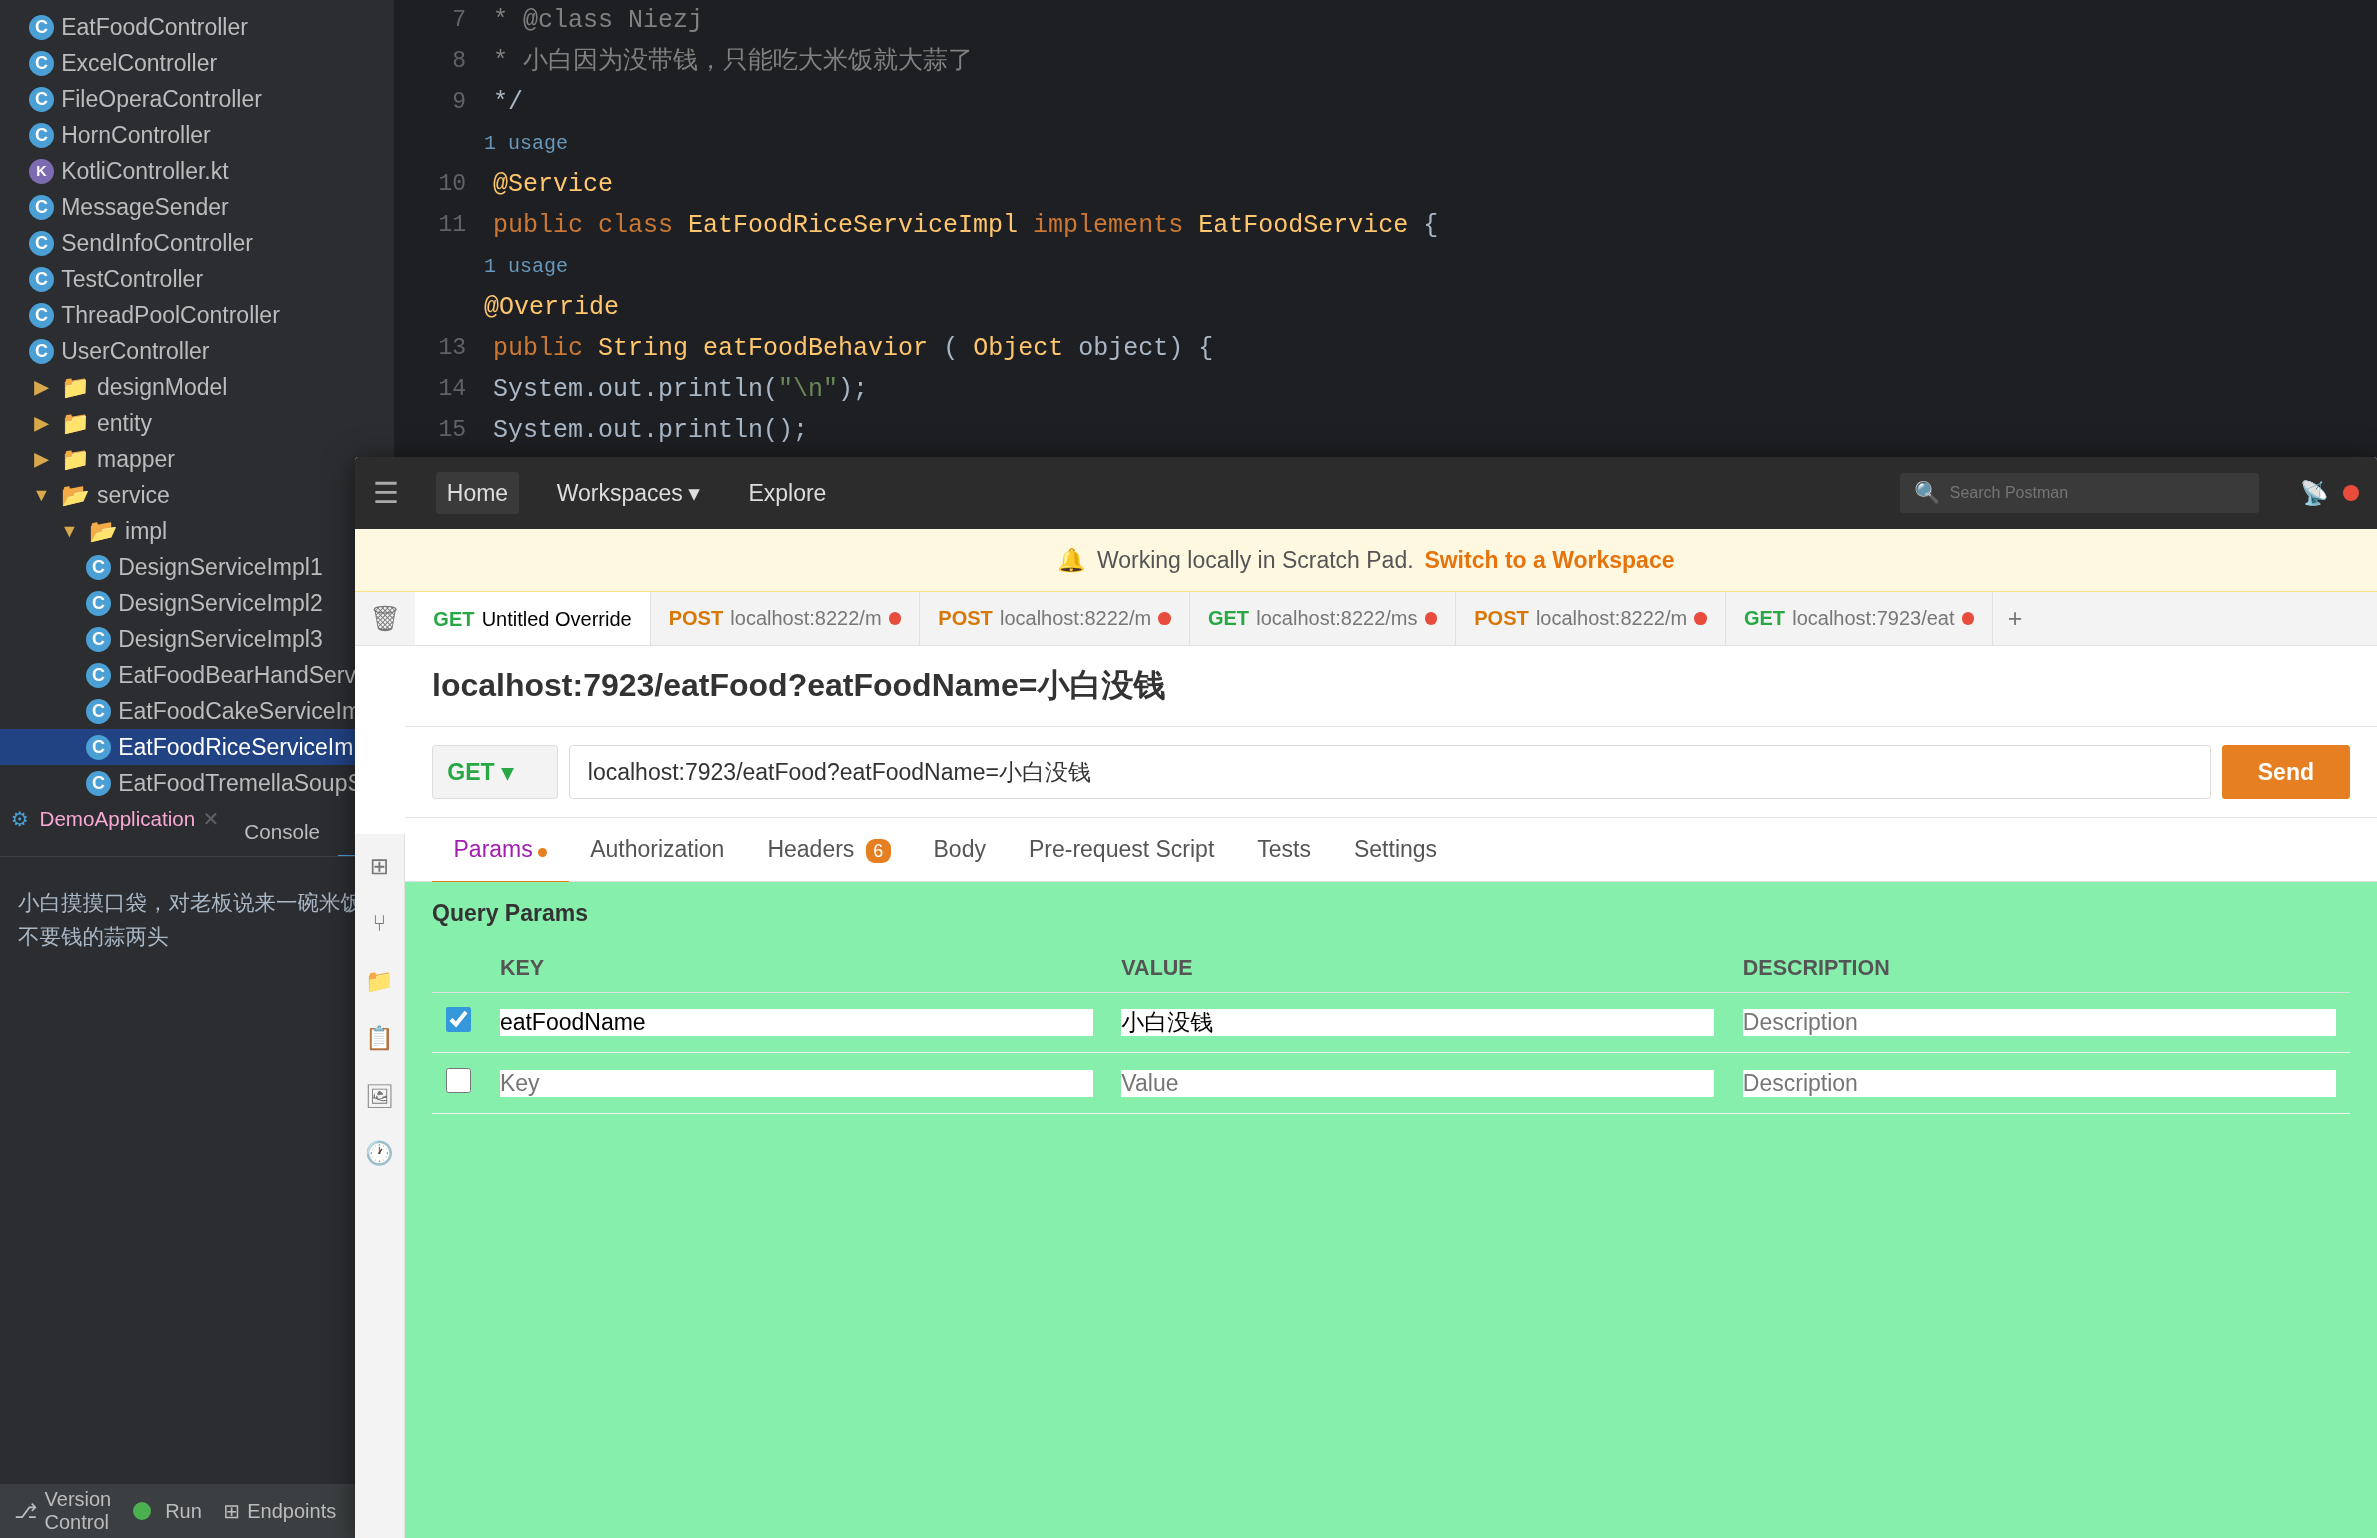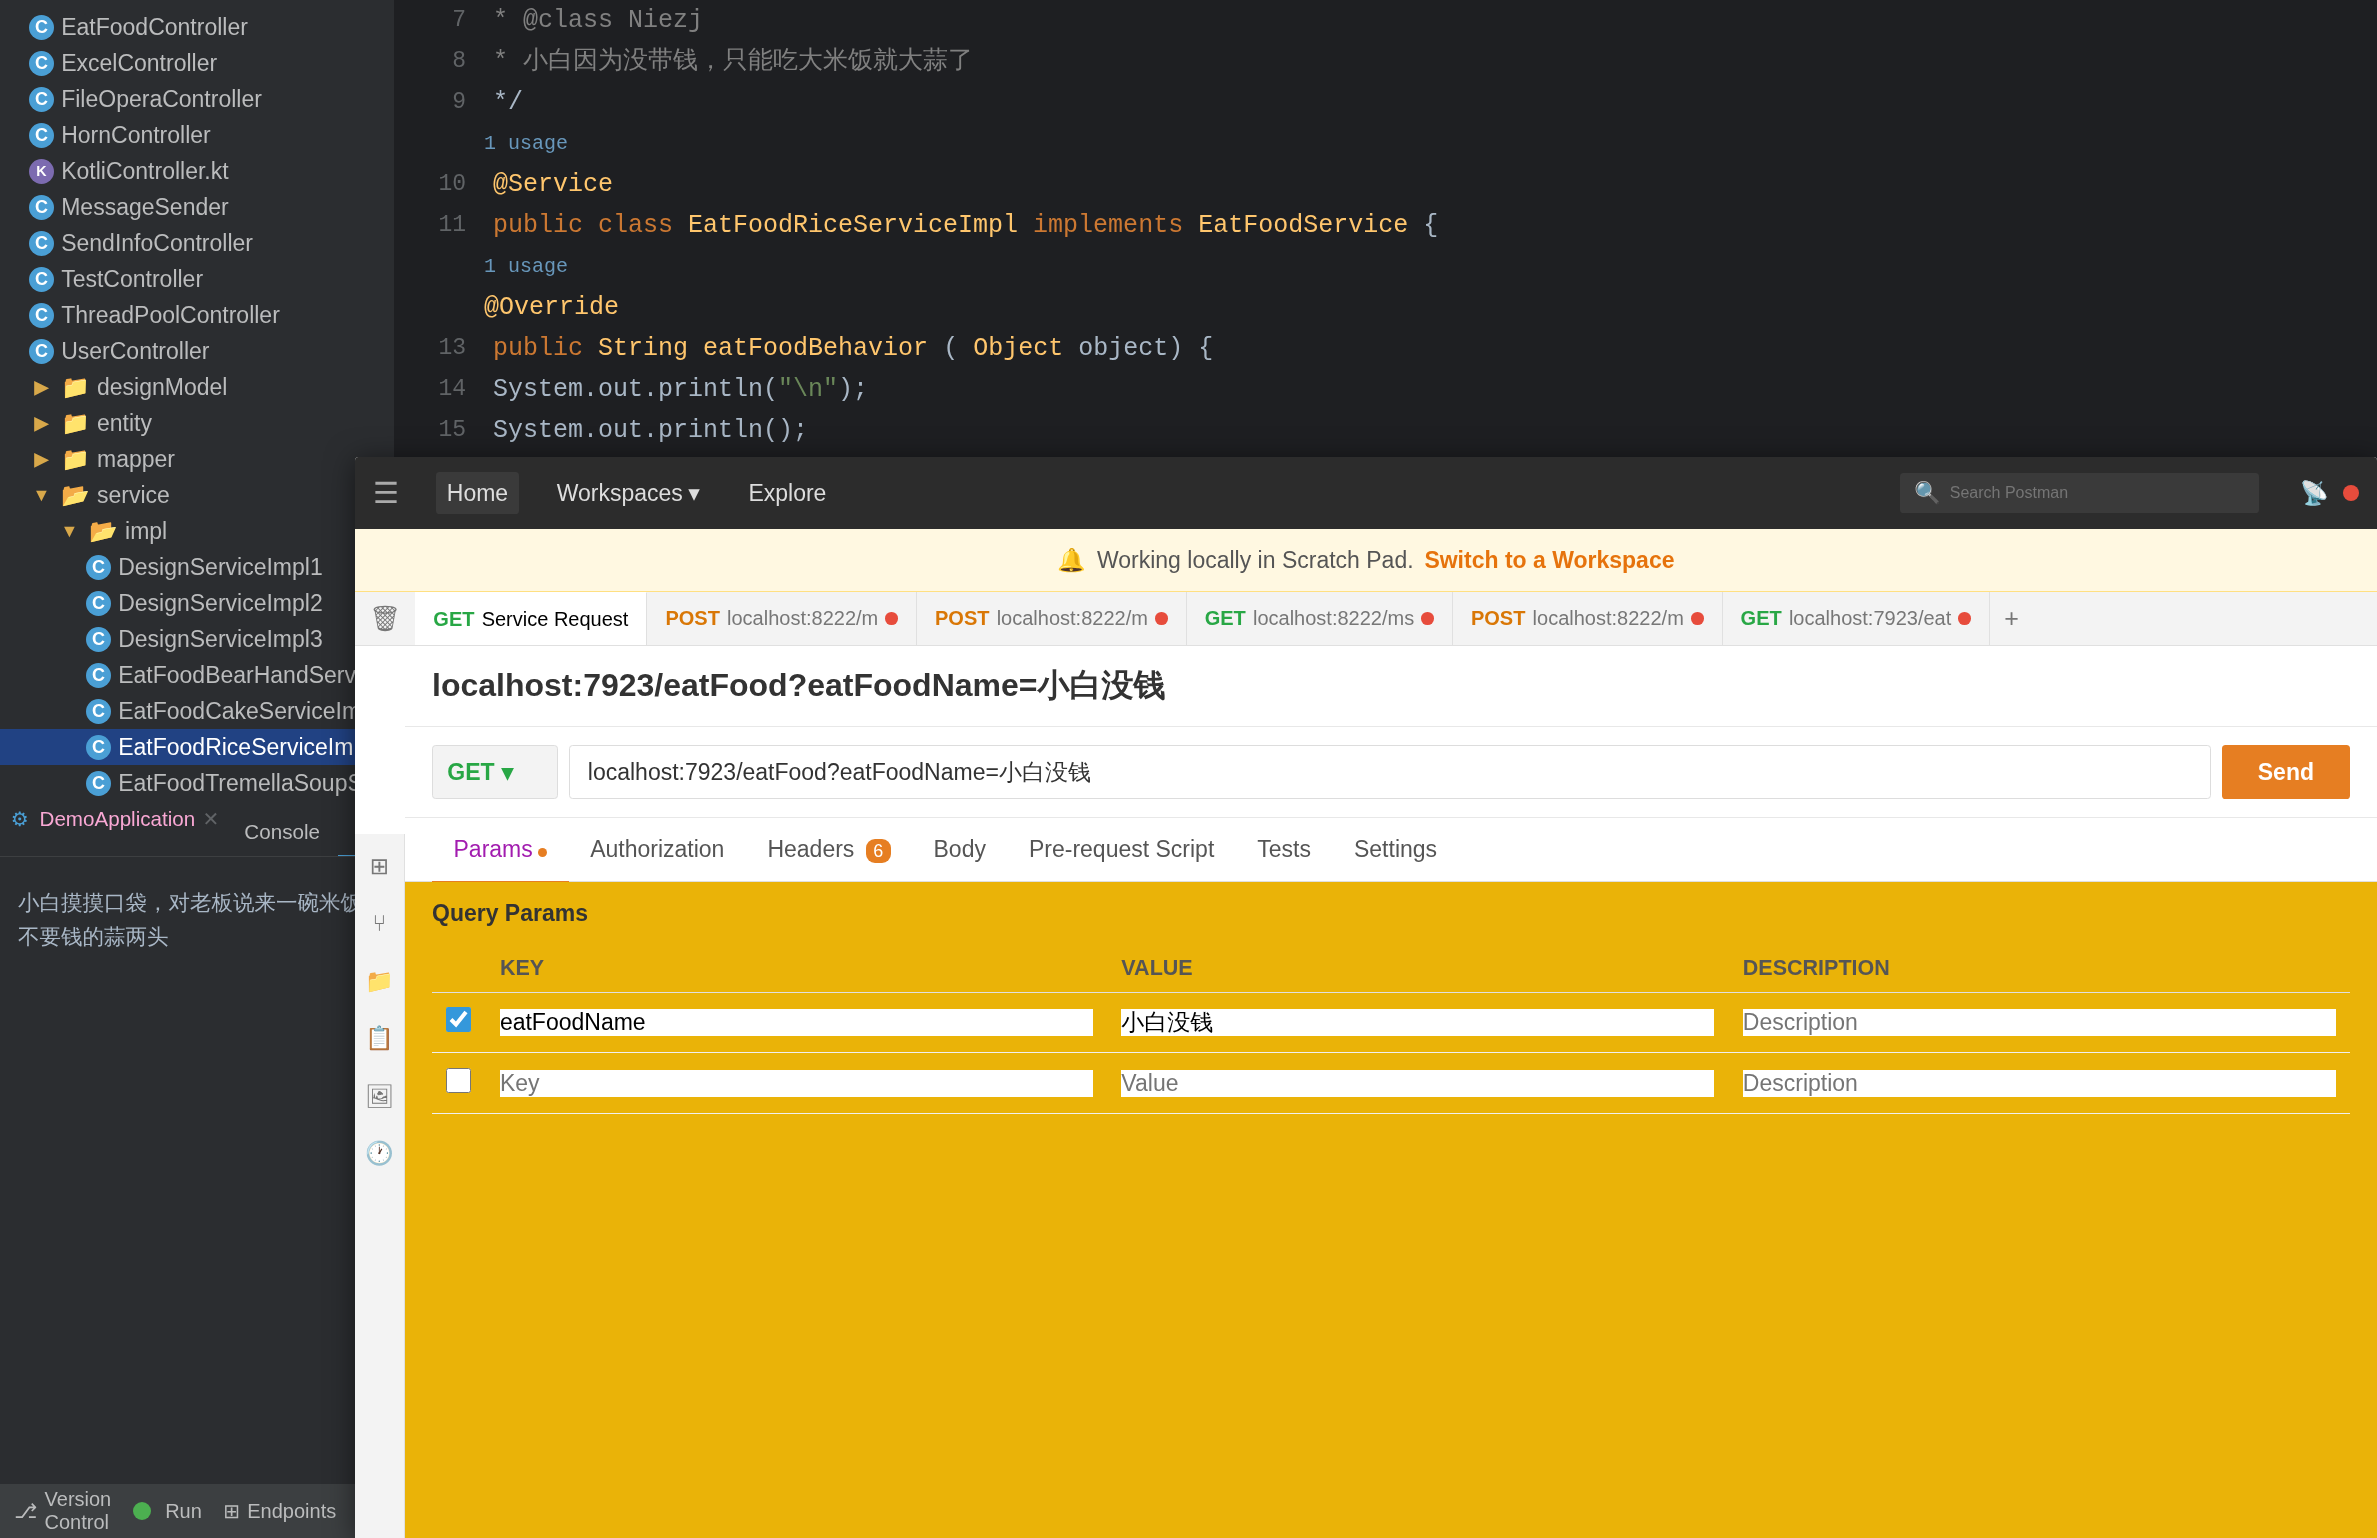--- a/index.html
+++ b/index.html
@@ -430,21 +430,21 @@
       width: 9px; height: 9px;
       background: #e67e22;
       border-radius: 50%;
       display: inline-block;
       margin-left: 5.4px;
     }
 
     
     .params-section {
       padding: 18px 27px;
-      background: #eab308;
+      background: #86efac;
       flex: 1;
     }
 
     .params-title {
       font-size: 23px;
       font-weight: 600;
       color: #333;
       margin-bottom: 18px;
     }
 
@@ -809,21 +809,21 @@
     <span>🔔</span>
     <span>Working locally in Scratch Pad.</span>
     <a class="warning-link">Switch to a Workspace</a>
   </div>
 
   <div class="postman-tabs-bar">
     <span class="trash-icon">🗑</span>
 
     <div class="tab-item active">
       <span class="tab-method get">GET</span>
-      <span>Service Request</span>
+      <span>Untitled Override</span>
     </div>
 
     <div class="tab-item">
       <span class="tab-method post">POST</span>
       <span>localhost:8222/m</span>
       <span class="tab-dot red"></span>
     </div>
 
     <div class="tab-item">
       <span class="tab-method post">POST</span>

